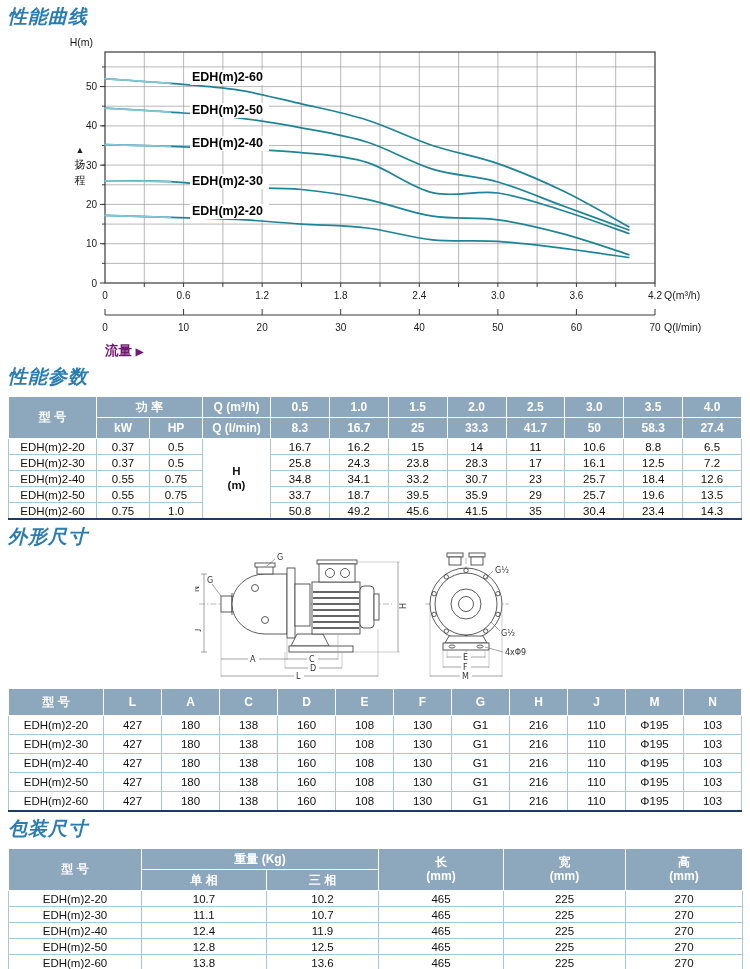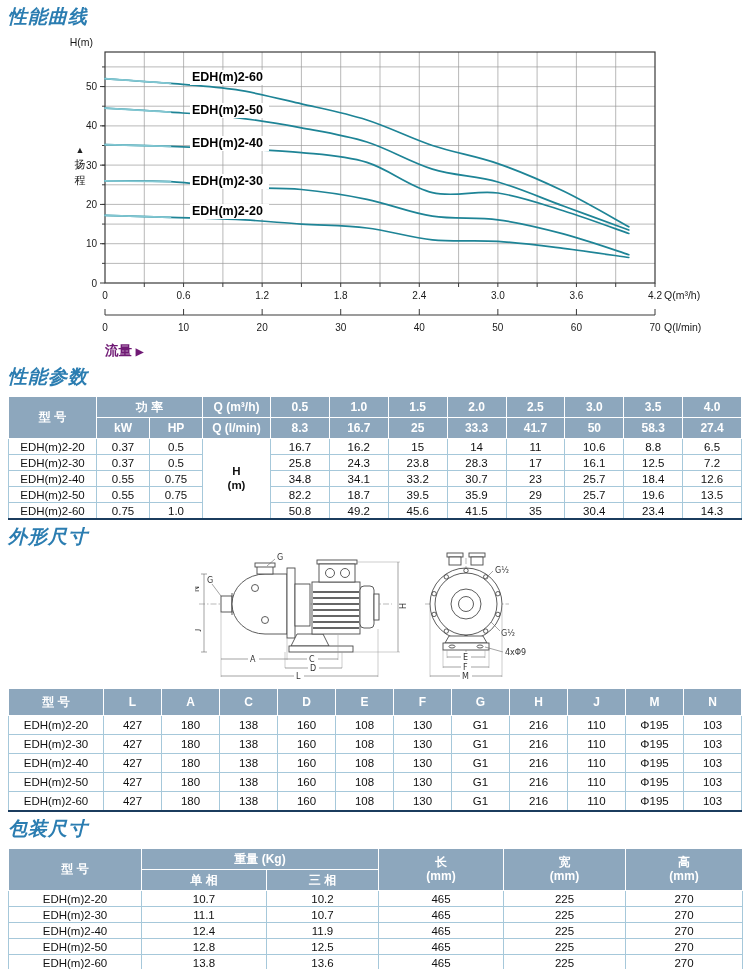--- a/index.html
+++ b/index.html
@@ -275,21 +275,21 @@
       <td>30.7</td>
       <td>23</td>
       <td>25.7</td>
       <td>18.4</td>
       <td>12.6</td>
     </tr>
     <tr>
       <td>EDH(m)2-50</td>
       <td>0.55</td>
       <td>0.75</td>
-      <td>82.2</td>
+      <td>33.7</td>
       <td>18.7</td>
       <td>39.5</td>
       <td>35.9</td>
       <td>29</td>
       <td>25.7</td>
       <td>19.6</td>
       <td>13.5</td>
     </tr>
     <tr>
       <td>EDH(m)2-60</td>

